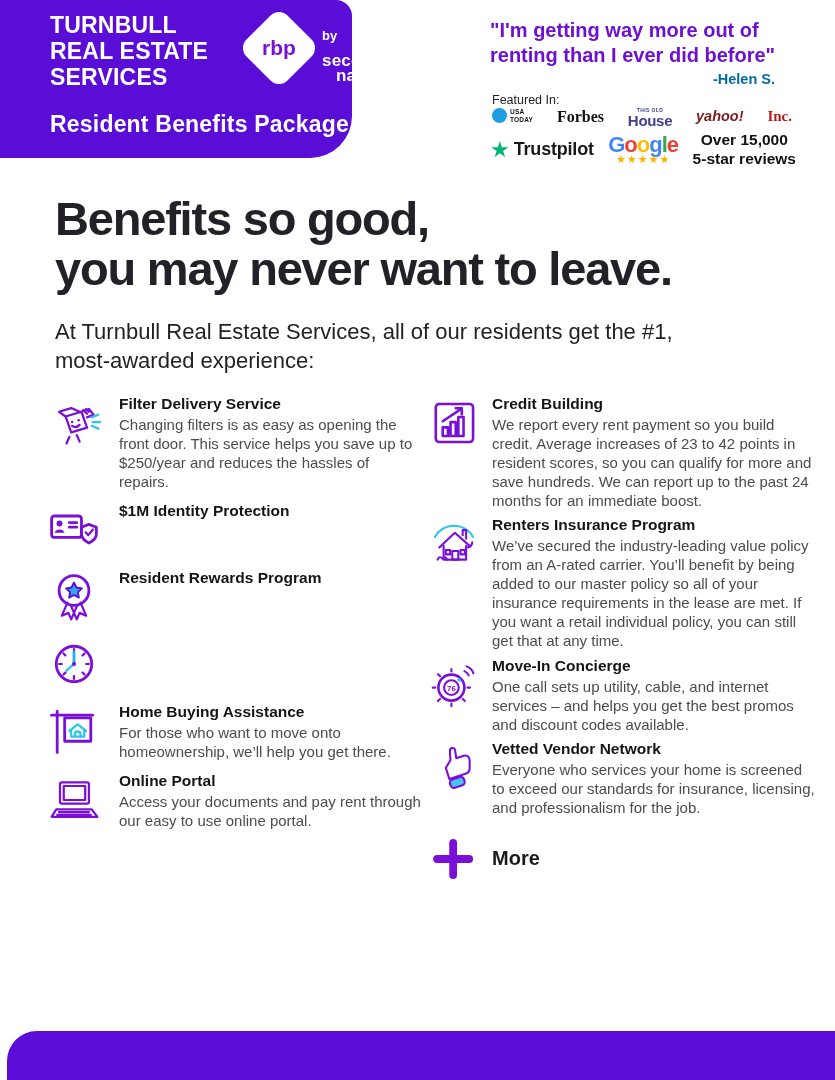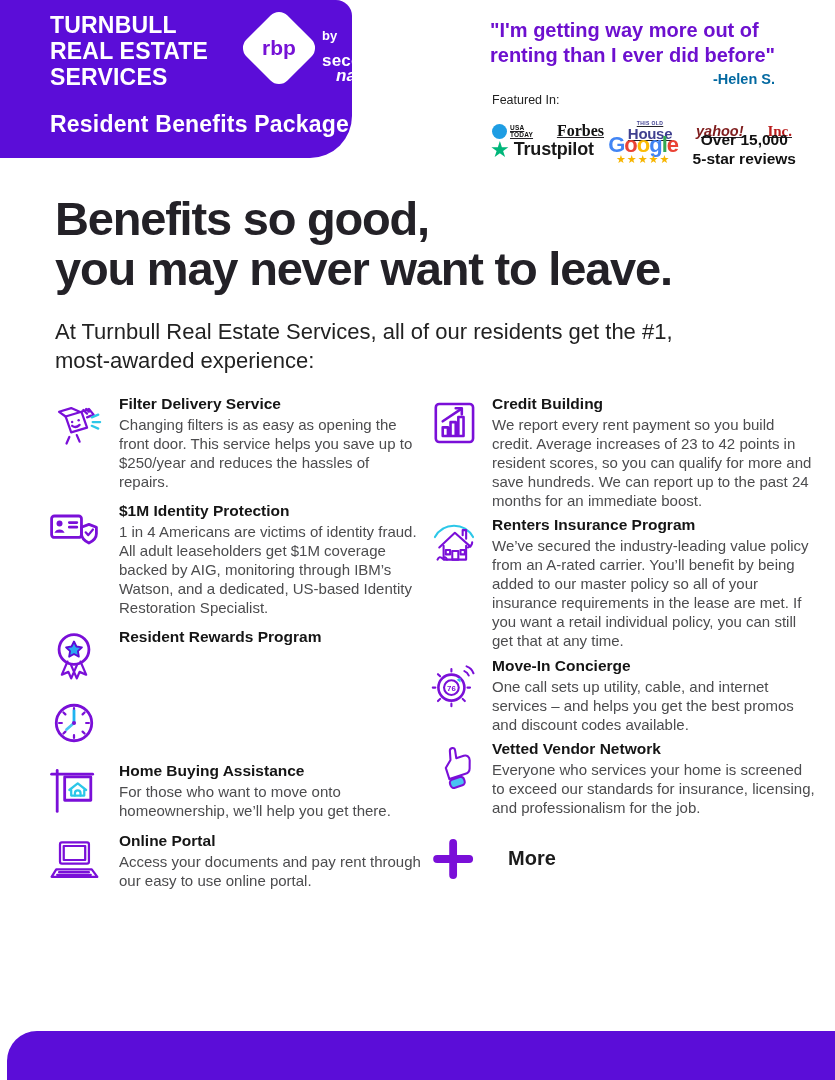--- a/index.html
+++ b/index.html
@@ -19,31 +19,31 @@
   .rbp-diamond-teal { position:absolute; top:5px; left:5px; width:54px; height:54px;
                       background:#2cc7e8; border-radius:10px; transform:rotate(45deg); }
   .rbp-diamond-white { position:absolute; top:3px; left:3px; width:58px; height:58px;
                        background:#fff; border-radius:12px; transform:rotate(45deg); }
   .rbp-text { position:absolute; top:0; left:0; width:64px; height:64px;
               display:flex; align-items:center; justify-content:center;
               font-size:21px; font-weight:800; color:#7612d6; }
   .sn-wordmark { position:absolute; top:30px; left:322px; color:#fff; line-height:.92; }
   .sn-by { font-size:13px; font-weight:600; vertical-align:10px; margin-right:2px; }
   .sn-line { font-size:17px; font-weight:800; letter-spacing:.2px; display:inline-block; }
-  .sn-l2 { display:block; margin-left:14px;font-style:italic; }
+  .sn-l2 { display:block; margin-left:14px; }
 
   
   .quote { position:absolute; top:18px; left:490px; width:322px;
            color:#6d10cf; font-size:20px; font-weight:700; line-height:1.25;
            white-space:pre-line; }
   .quote-attr { position:absolute; top:71px; left:490px; width:285px;
                 text-align:right; color:#0369a1; font-size:14.5px; font-weight:700; }
   .featured-label { position:absolute; top:93px; left:492px; font-size:12.5px; color:#222; }
-  .logo-row { position:absolute; top:120px; left:492px; width:300px; height:22px;
-              display:flex; align-items:center; justify-content:space-between;text-decoration:underline; }
+  .logo-row { position:absolute; top:108px; left:492px; width:300px; height:22px;
+              display:flex; align-items:flex-start; justify-content:space-between; }
   .usat { display:flex; align-items:center; gap:3px; }
   .usat-circle { width:15px; height:15px; border-radius:50%; background:#1e9de3; }
   .usat-txt { font-size:6.5px; font-weight:800; color:#111; line-height:1.1; letter-spacing:.2px; }
   .forbes { font-family:"Liberation Serif", serif; font-size:16px; font-weight:700; color:#111; }
   .toh { text-align:center; color:#3f3f8f; line-height:1; }
   .toh-top { font-size:5px; font-weight:700; letter-spacing:.4px; display:block; }
   .toh-main { font-size:15px; font-weight:800; letter-spacing:-.3px; }
   .yahoo { font-size:14.5px; font-weight:800; font-style:italic; color:#7f1d1d; }
   .inc { font-family:"Liberation Serif", serif; font-size:15px; font-weight:800; color:#b91c1c; }
   .review-row { position:absolute; top:131px; left:490px; width:306px;
@@ -69,21 +69,21 @@
   .col-left  { position:absolute; left:45px;  top:395px; width:378px; }
   .col-right { position:absolute; left:428px; top:395px; width:390px; }
   .benefit { display:flex; margin-bottom:11px; }
   .col-right .benefit { margin-bottom:6px; }
   .icon-box { flex:none; display:flex; justify-content:center; align-items:flex-start; }
   .col-left  .icon-box { width:58px; margin-right:16px; }
   .col-right .icon-box { width:52px; margin-right:12px; }
   .benefit-text { flex:1; }
   .benefit-title { font-size:15.5px; font-weight:700; color:#151515; margin-bottom:2px; }
   .benefit-body { font-size:15px; color:#4c4c4e; line-height:1.27; }
-  .more-row { display:flex; align-items:center; margin-top:14px;gap:16px; }
+  .more-row { display:flex; align-items:center; margin-top:14px; }
   .more-label { font-size:20px; font-weight:800; color:#1c1c1c; }
 
   
   .isvg { width:56px; height:56px; }
   .ic { stroke:#7a0fd8; fill:none; stroke-width:2.4; stroke-linecap:round; stroke-linejoin:round; }
   .ic-thick { stroke-width:3; }
   .teal { stroke:#2cc7e8; fill:none; stroke-width:2.4; stroke-linecap:round; stroke-linejoin:round; }
   .pfill { fill:#7a0fd8; stroke:none; }
 
   
@@ -183,21 +183,20 @@
           <path d="M25 22 h8 M25 27 h8"></path>
         </g>
         <circle class="pfill" cx="14.5" cy="23" r="3.2"></circle>
         <path class="pfill" d="M9 33 a6 6 0 0 1 11 0 z"></path>
         <path d="M46 24 l-8 3 v7 c0 5 4 8 8 10 c4 -2 8 -5 8 -10 v-7 z" fill="#fff" class="ic ic-thick"></path>
         <path class="ic" d="M42.5 32.5 l2.8 3 5 -6"></path>
       </svg>
     </div>
     <div class="benefit-text">
       <div class="benefit-title">$1M Identity Protection</div>
-      <div class="benefit-body">1 in 4 Americans are victims of identity fraud. All adult leaseholders get $1M coverage backed by AIG, monitoring through IBM’s Watson, and a dedicated, US-based Identity Restoration Specialist.</div>
     </div>
   </div>
 
   <div class="benefit">
     <div class="icon-box">
       <svg class="isvg" viewBox="0 0 60 60">
         <path class="ic" d="M23 36 l-6 14 7-3 3 7 6-14 M37 36 l6 14 -7-3 -3 7 -6-14"></path>
         <circle class="ic ic-thick" cx="30" cy="23" r="16" fill="#fff"></circle>
         <path d="M30 14.5 l2.6 5.3 5.9.9 -4.3 4.1 1 5.9 -5.2-2.8 -5.2 2.8 1-5.9 -4.3-4.1 5.9-.9 z" fill="#2aa9f0" stroke="#5b0dd8" stroke-width="2" stroke-linejoin="round"></path>
       </svg>

